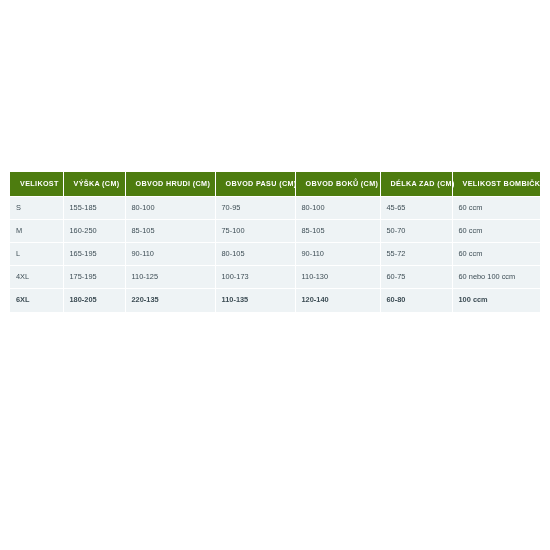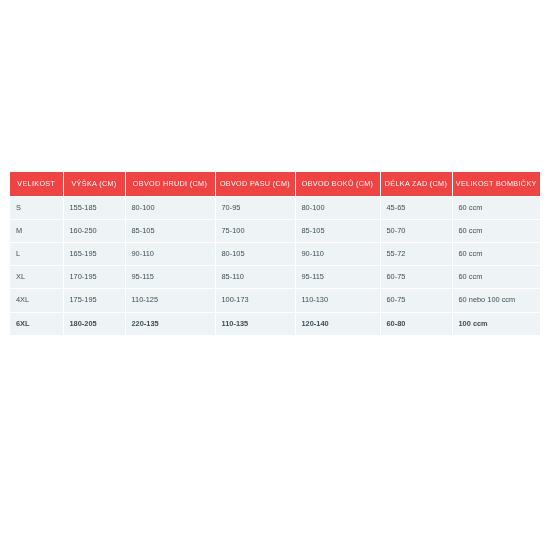--- a/index.html
+++ b/index.html
@@ -24,27 +24,27 @@
     left: 10px;
     top: 172px;
     width: 530px;
   }
   table.size-chart {
     border-collapse: collapse;
     width: 530px;
     table-layout: fixed;
   }
   table.size-chart th {
-    background: #ef4444;
+    background: #4d7c0f;
     color: #ffffff;
     font-size: 7.2px;
-    font-weight: normal;
+    font-weight: bold;
     letter-spacing: 0.35px;
     text-align: center;
-    padding: 8px 2px;
+    padding: 8px 10px;
     border-right: 1px solid #ffffff;
     border-bottom: 1px solid #ffffff;
     vertical-align: middle;
     line-height: 1.1;
     white-space: nowrap;
   }
   table.size-chart th:last-child {
     border-right: none;
   }
   table.size-chart td {
@@ -123,29 +123,20 @@
         <tr>
           <td>L</td>
           <td>165-195</td>
           <td>90-110</td>
           <td>80-105</td>
           <td>90-110</td>
           <td>55-72</td>
           <td>60 ccm</td>
         </tr>
         <tr>
-          <td>XL</td>
-          <td>170-195</td>
-          <td>95-115</td>
-          <td>85-110</td>
-          <td>95-115</td>
-          <td>60-75</td>
-          <td>60 ccm</td>
-        </tr>
-        <tr>
           <td>4XL</td>
           <td>175-195</td>
           <td>110-125</td>
           <td>100-173</td>
           <td>110-130</td>
           <td>60-75</td>
           <td>60 nebo 100 ccm</td>
         </tr>
         <tr>
           <td>6XL</td>

